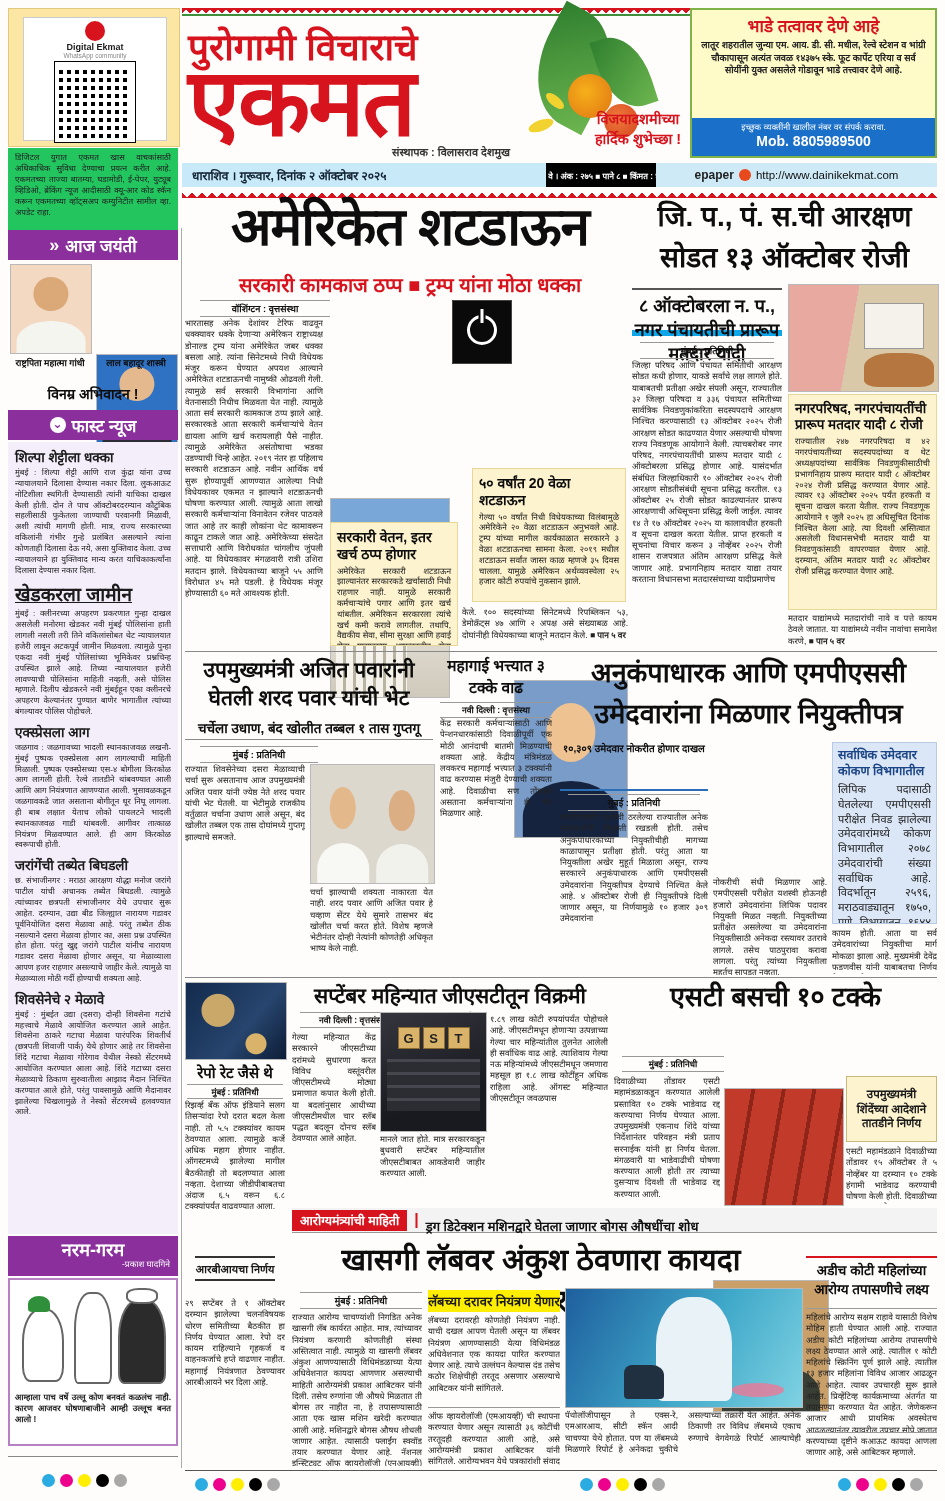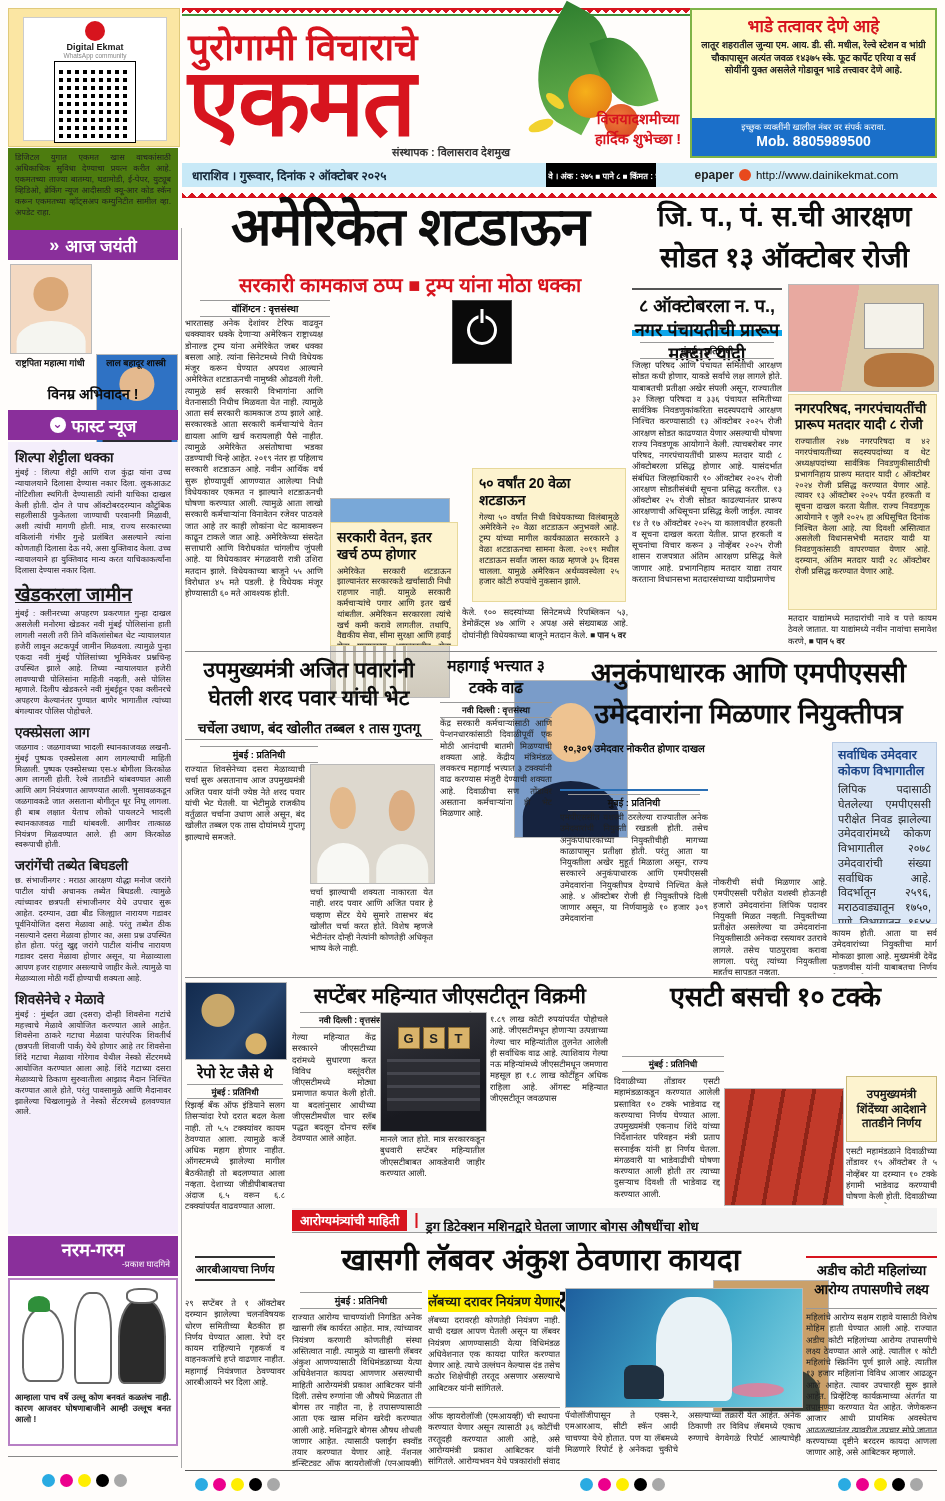--- a/index.html
+++ b/index.html
@@ -42,21 +42,21 @@
   <div class="a" style="left:8px;top:8px;width:170px;height:137px;background:#fbe6a3;border:1px solid #e0c97a;">
     <div class="a" style="left:14px;top:8px;width:142px;height:122px;background:#fff;border:1px solid #ccc;text-align:center;">
       <div style="width:20px;height:20px;border-radius:50%;background:#d7141e;margin:3px auto 1px;"></div>
       <div style="font-size:9px;font-weight:bold;">Digital Ekmat</div>
       <div style="font-size:6.5px;color:#888;">WhatsApp community</div>
       <div style="width:72px;height:72px;margin:3px auto;background:
         repeating-linear-gradient(0deg,#000 0 4px,#fff 4px 8px),
         repeating-linear-gradient(90deg,#000 0 4px,#fff 4px 8px);background-blend-mode:screen;border:4px solid #fff;outline:1px solid #000;"></div>
     </div>
   </div>
-  <div class="a" style="left:8px;top:148px;width:170px;height:100px;background:#4d7c0f;padding:5px 7px;box-sizing:border-box;">
+  <div class="a" style="left:8px;top:148px;width:170px;height:100px;background:#22c55e;padding:5px 7px;box-sizing:border-box;">
     <div class="body-txt" style="font-size:8.2px;height:70px;">डिजिटल युगात एकमत खास वाचकांसाठी अधिकाधिक सुविधा देण्याचा प्रयत्न करीत आहे. एकमतच्या ताज्या बातम्या, घडामोडी, ई-पेपर, युट्यूब व्हिडिओ, ब्रेकिंग न्यूज आदीसाठी क्यू-आर कोड स्कॅन करून एकमतच्या व्हॉट्सअप कम्युनिटीत सामील व्हा. अपडेट राहा.</div>
   </div>
 
   <div class="a zigzag-top" style="left:182px;top:8px;width:508px;height:10px;"></div>
   <div class="a" style="left:188px;top:20px;width:400px;height:40px;font-size:37px;font-weight:900;color:#d7141e;white-space:nowrap;">पुरोगामी विचाराचे</div>
   <div class="a" style="left:188px;top:56px;width:350px;height:105px;font-size:94px;font-weight:900;color:#d7141e;line-height:1;letter-spacing:-2px;">एकमत</div>
   <div class="a" style="left:392px;top:144px;width:190px;font-size:11px;font-weight:bold;color:#333;">संस्थापक : विलासराव देशमुख</div>
 
   <div class="a leaf" style="left:536px;top:12px;width:76px;height:112px;transform:rotate(28deg);"></div>
   <div class="a leaf" style="left:600px;top:34px;width:48px;height:76px;transform:rotate(-18deg);"></div>
@@ -281,21 +281,21 @@
     <div style="position:absolute;left:58px;bottom:8px;width:40px;height:34px;background:#203040;border-radius:8px 30% 4px 4px;"></div>
     <div style="position:absolute;right:18px;bottom:10px;width:52px;height:14px;background:rgba(236,120,150,.8);border-radius:50%;"></div>
   </div>
   <div class="a body-txt" style="left:565px;top:1410px;width:236px;height:56px;column-count:2;column-gap:10px;">पॅथोलॉजीपासून ते एक्स-रे, एमआरआय, सीटी स्कॅन आदी चाचण्या येथे होतात. पण या लॅबमध्ये मिळणारे रिपोर्ट हे अनेकदा चुकीचे असल्याच्या तक्रारी येत आहेत. अनेक ठिकाणी तर विविध लॅबमध्ये एकाच रुग्णाचे वेगवेगळे रिपोर्ट आल्याचेही प्रकार घडले आहेत. त्यामुळे खाजगी लॅबवर अंकुश ठेवणारी व्यवस्था निर्माण</div>
 
   <div class="a hl" style="left:806px;top:1256px;width:131px;font-size:13.5px;border-top:2px solid #d7141e;padding-top:4px;line-height:1.4;">
     <div>अडीच कोटी महिलांच्या</div>
       <div>आरोग्य तपासणीचे लक्ष्य</div>
   </div>
   <div class="a body-txt" style="left:806px;top:1308px;width:131px;height:120px;border-top:1px solid #999;padding-top:3px;">महिलांचे आरोग्य सक्षम राहावे यासाठी विशेष मोहिम हाती घेण्यात आली आहे. राज्यात अडीच कोटी महिलांच्या आरोग्य तपासणीचे लक्ष्य ठेवण्यात आले आहे. त्यातील १ कोटी महिलांचे स्क्रिनिंग पूर्ण झाले आहे. त्यातील १३ हजार महिलांना विविध आजार आढळून आले आहेत. त्यावर उपचारही सुरू झाले आहेत. प्रिव्हेंटिव्ह कार्यक्रमाच्या अंतर्गत या तपासण्या करण्यात येत आहेत. जेणेकरून आजार आधी प्राथमिक अवस्थेतच आढळल्यानंतर त्यावरील उपचार सोपे जातात असेही आबिटकर म्हणाले.</div>
-  <div class="a body-txt" style="left:806px;top:1432px;width:131px;height:34px;border-top:1px solid #999;padding-top:3px;">करण्याच्या दृष्टीने बरदरम कायदा आणला जाणार आहे, असे आबिटकर म्हणाले.</div>
+  <div class="a body-txt" style="left:806px;top:1432px;width:131px;height:34px;border-top:1px solid #999;padding-top:3px;">करण्याच्या दृष्टीने कआऊट कायदा आणला जाणार आहे, असे आबिटकर म्हणाले.</div>
 
   <div class="a hline" style="left:185px;top:1470px;width:752px;background:#555;"></div>
   <div class="a dots" style="left:195px;top:1478px;">
       <i class="c1"></i>
       <i class="c2"></i>
       <i class="c3"></i>
       <i class="c4"></i>
       <i class="c5"></i>
     </div>
   <div class="a dots" style="left:580px;top:1478px;">

